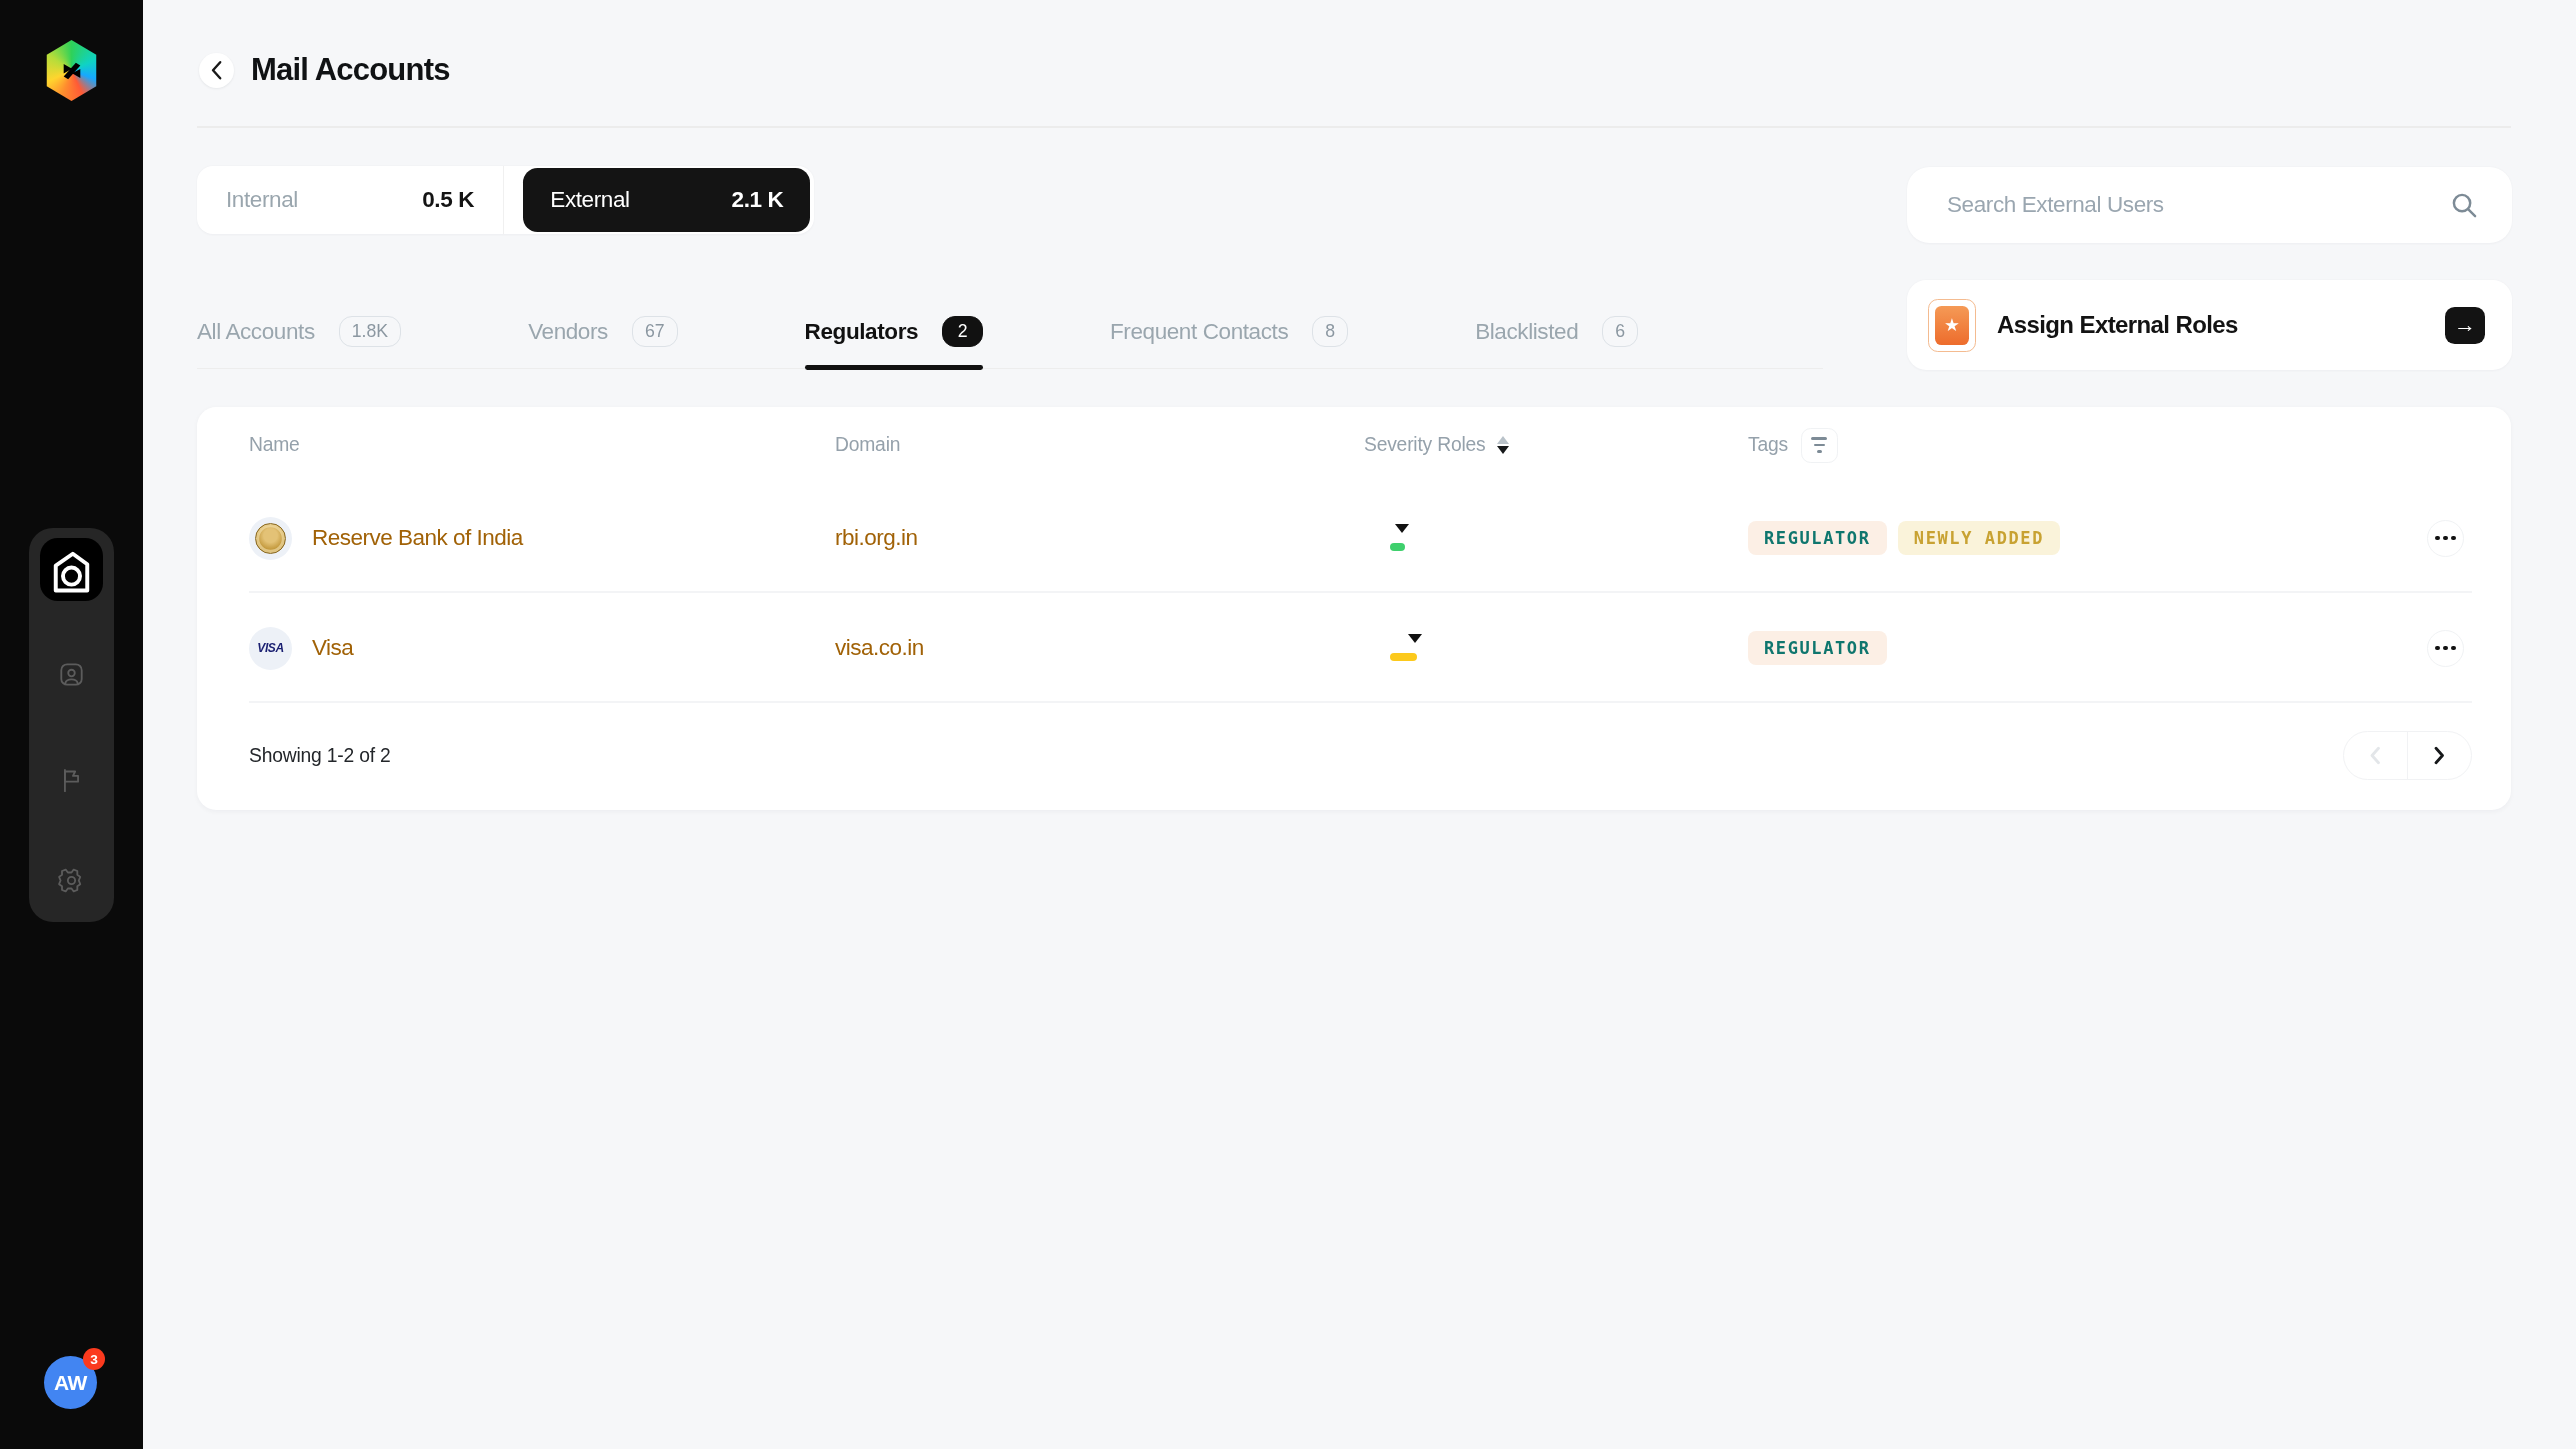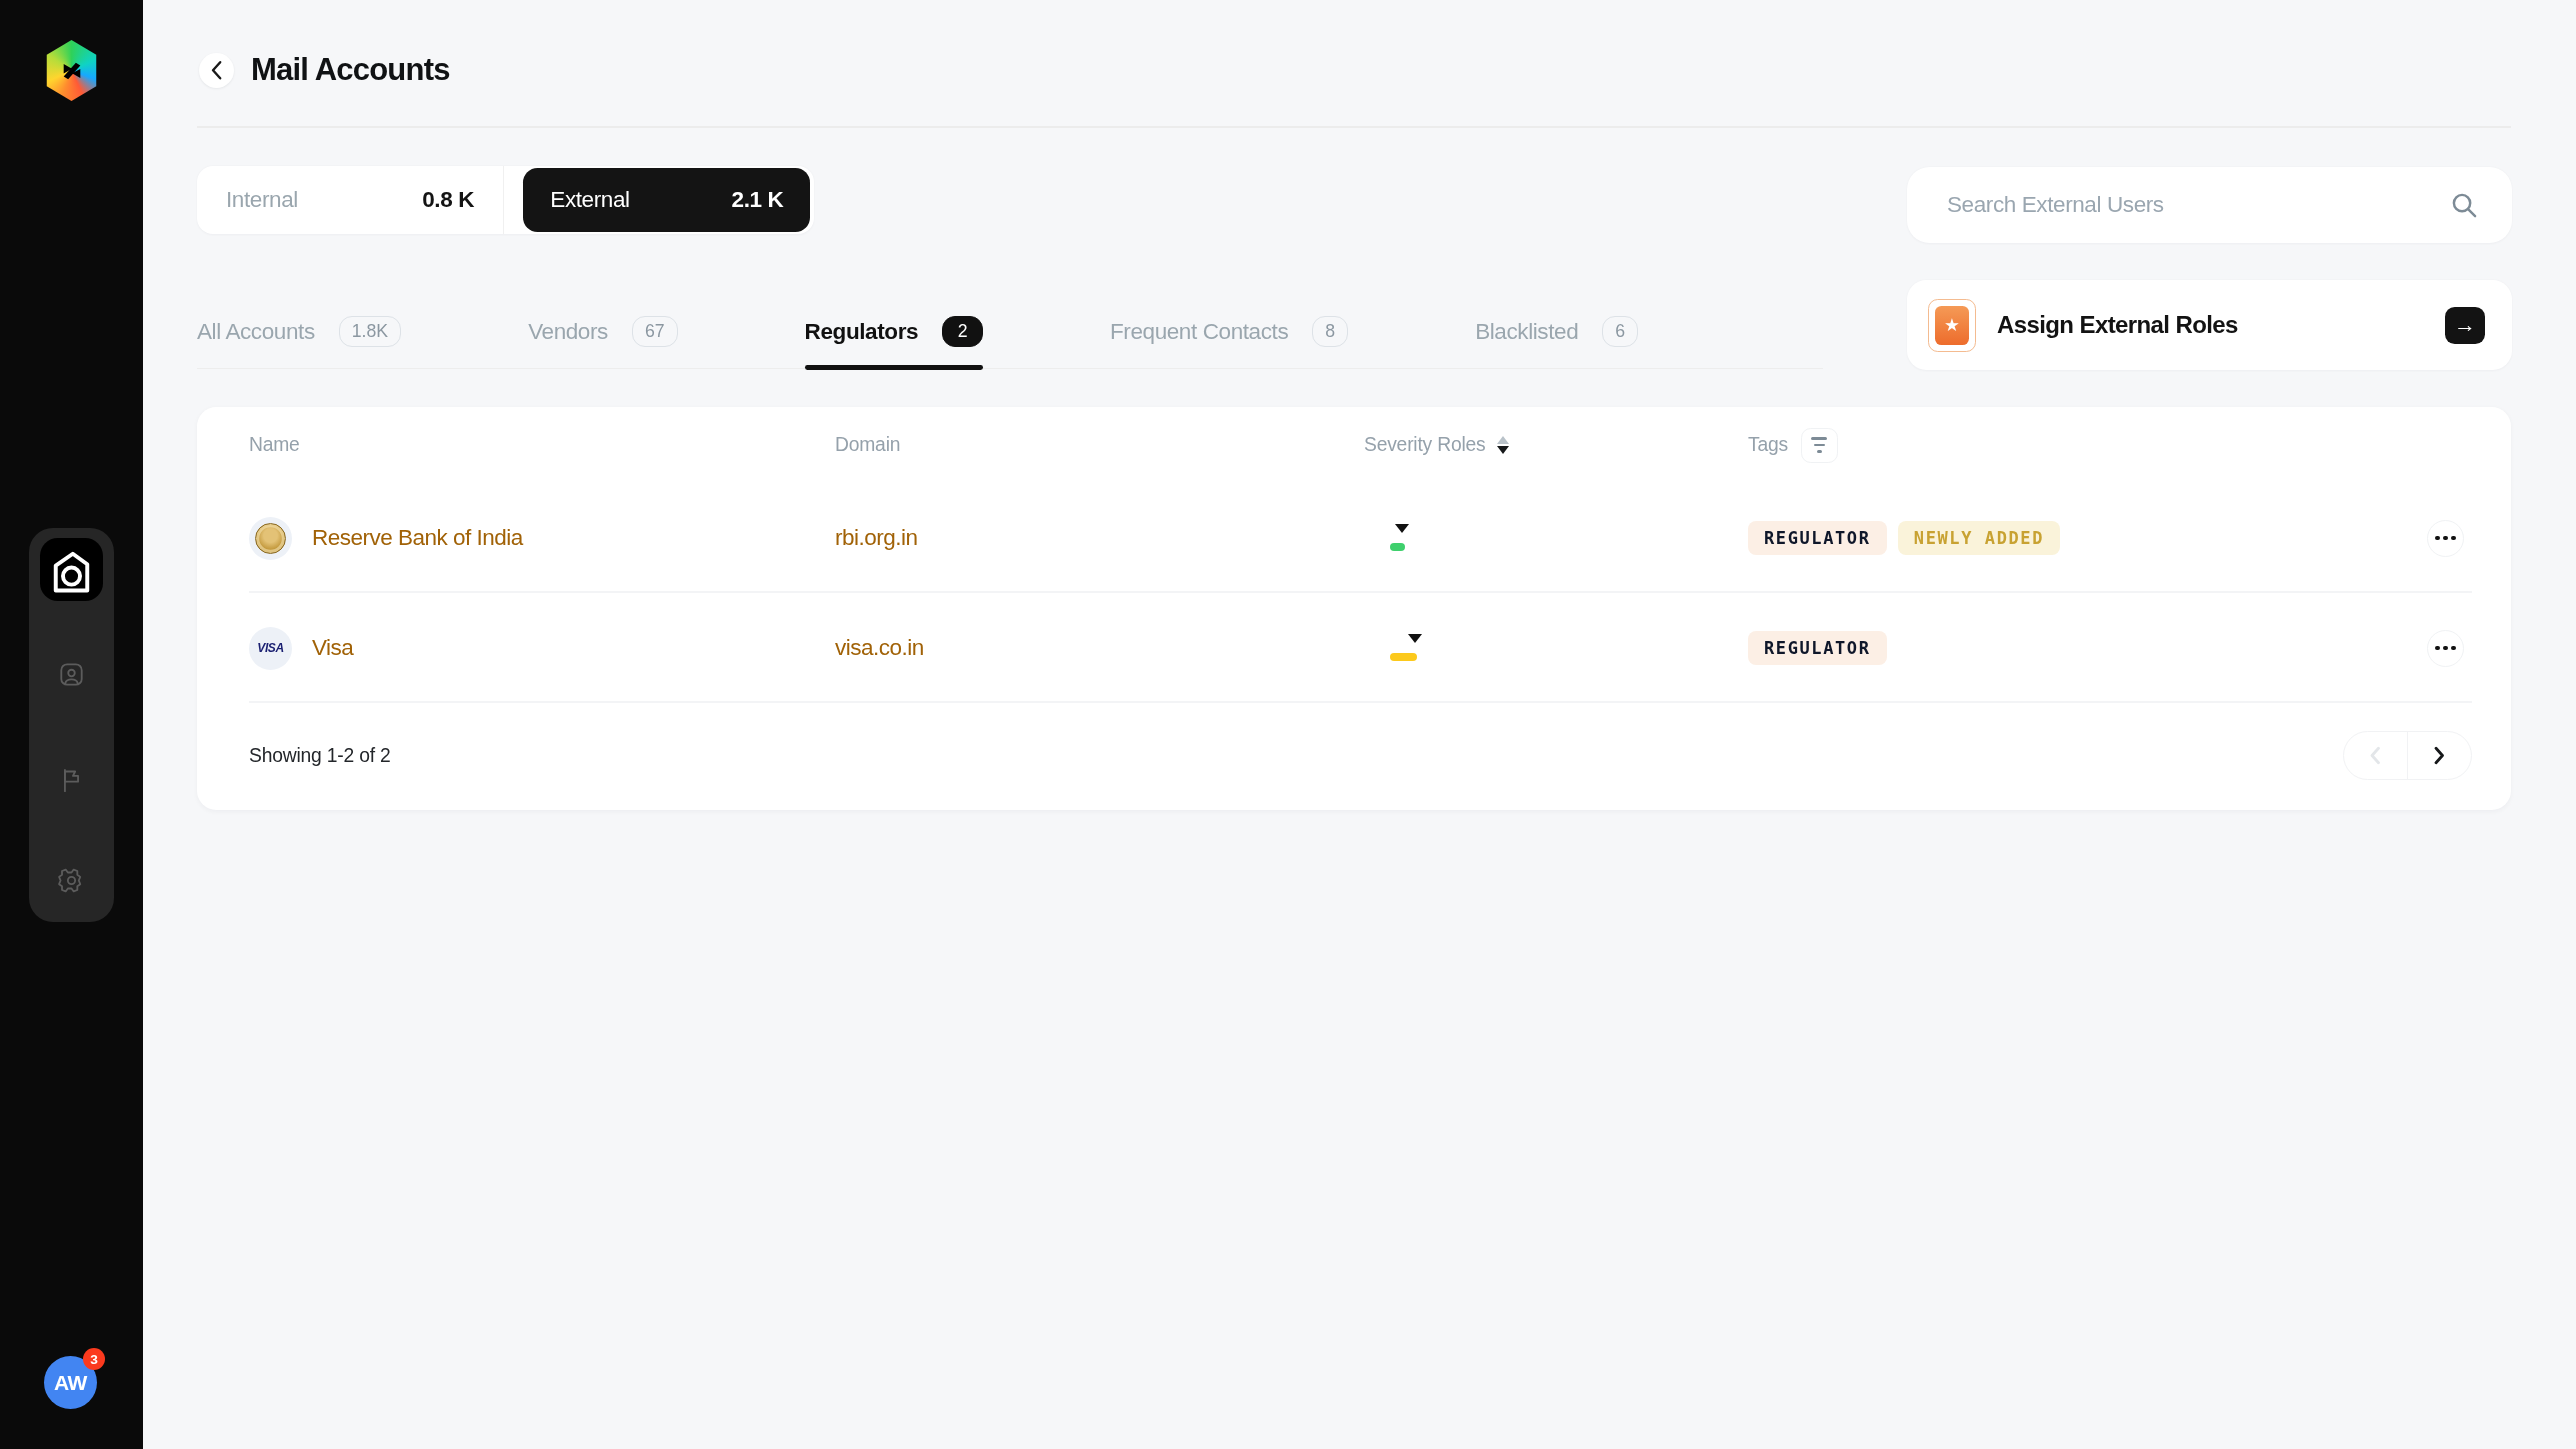--- a/index.html
+++ b/index.html
@@ -105,21 +105,21 @@
     border:1.6px solid #8a6a24; box-shadow:inset 0 0 0 3.2px rgba(250,235,190,.55); }
   .visa-mark { font-size:12px; font-weight:800; font-style:italic; color:#1a1f71; letter-spacing:-0.4px; }
   .cell-text { font-size:22.5px; color:#a16207; font-weight:500; letter-spacing:-0.5px; }
   .sev { position:relative; width:113px; height:35px; }
   .sev-bar { position:absolute; left:26px; bottom:4.8px; height:8px; border-radius:4px; }
   .sev-marker { position:absolute; top:3.2px; width:0; height:0;
     border-left:7.2px solid transparent; border-right:7.2px solid transparent; border-top:9.7px solid #111; }
   .tags-cell { display:flex; gap:11.3px; }
   .chip { padding:7.2px 16px; border-radius:8px; font-family:"DejaVu Sans Mono", monospace;
     font-size:17px; font-weight:700; letter-spacing:1.6px; }
-  .chip--orange { color:#0f172a; background:#fcefe5; }
+  .chip--orange { color:#0f766e; background:#fcefe5; }
   .chip--amber { color:#c8a232; background:#faf3da; }
   .dots-btn { width:37px; height:37px; border-radius:50%; border:1.6px solid #f0f2f4; background:#fff;
     display:flex; align-items:center; justify-content:center; gap:3.2px; }
   .dots-btn b { width:4.8px; height:4.8px; border-radius:50%; background:#111; }
 
   .tfoot { height:105px; display:flex; align-items:center; justify-content:space-between;
     padding:0 39px 0 52px;gap:19px; }
   .showing { font-size:19.3px; color:#23262a; font-weight:500; letter-spacing:-0.2px; }
   .pager { width:129px; height:49px; border:1.6px solid #f1f2f4; border-radius:25px; display:flex;
     overflow:hidden; background:#fff; }
@@ -180,21 +180,21 @@
     <svg width="16" height="22.5" viewBox="0 0 20 28">
       <path class="sw" d="M14 4 L5 14 L14 24" stroke="#1a1a1a" stroke-width="3"></path>
     </svg>
   </div>
   <h1 class="page-title">Mail Accounts</h1>
   <div class="header-divider"></div>
 
   <div class="scope">
     <div class="scope-seg">
       <span class="scope-label">Internal</span>
-      <span class="scope-count">0.8 K</span>
+      <span class="scope-count">0.5 K</span>
     </div>
     <div class="scope-pill">
       <span class="scope-label">External</span>
       <span class="scope-count">2.1 K</span>
     </div>
   </div>
 
   <div class="search">
     <input type="text" placeholder="Search External Users" style="">
     <svg width="31" height="31" viewBox="0 0 38 38">

